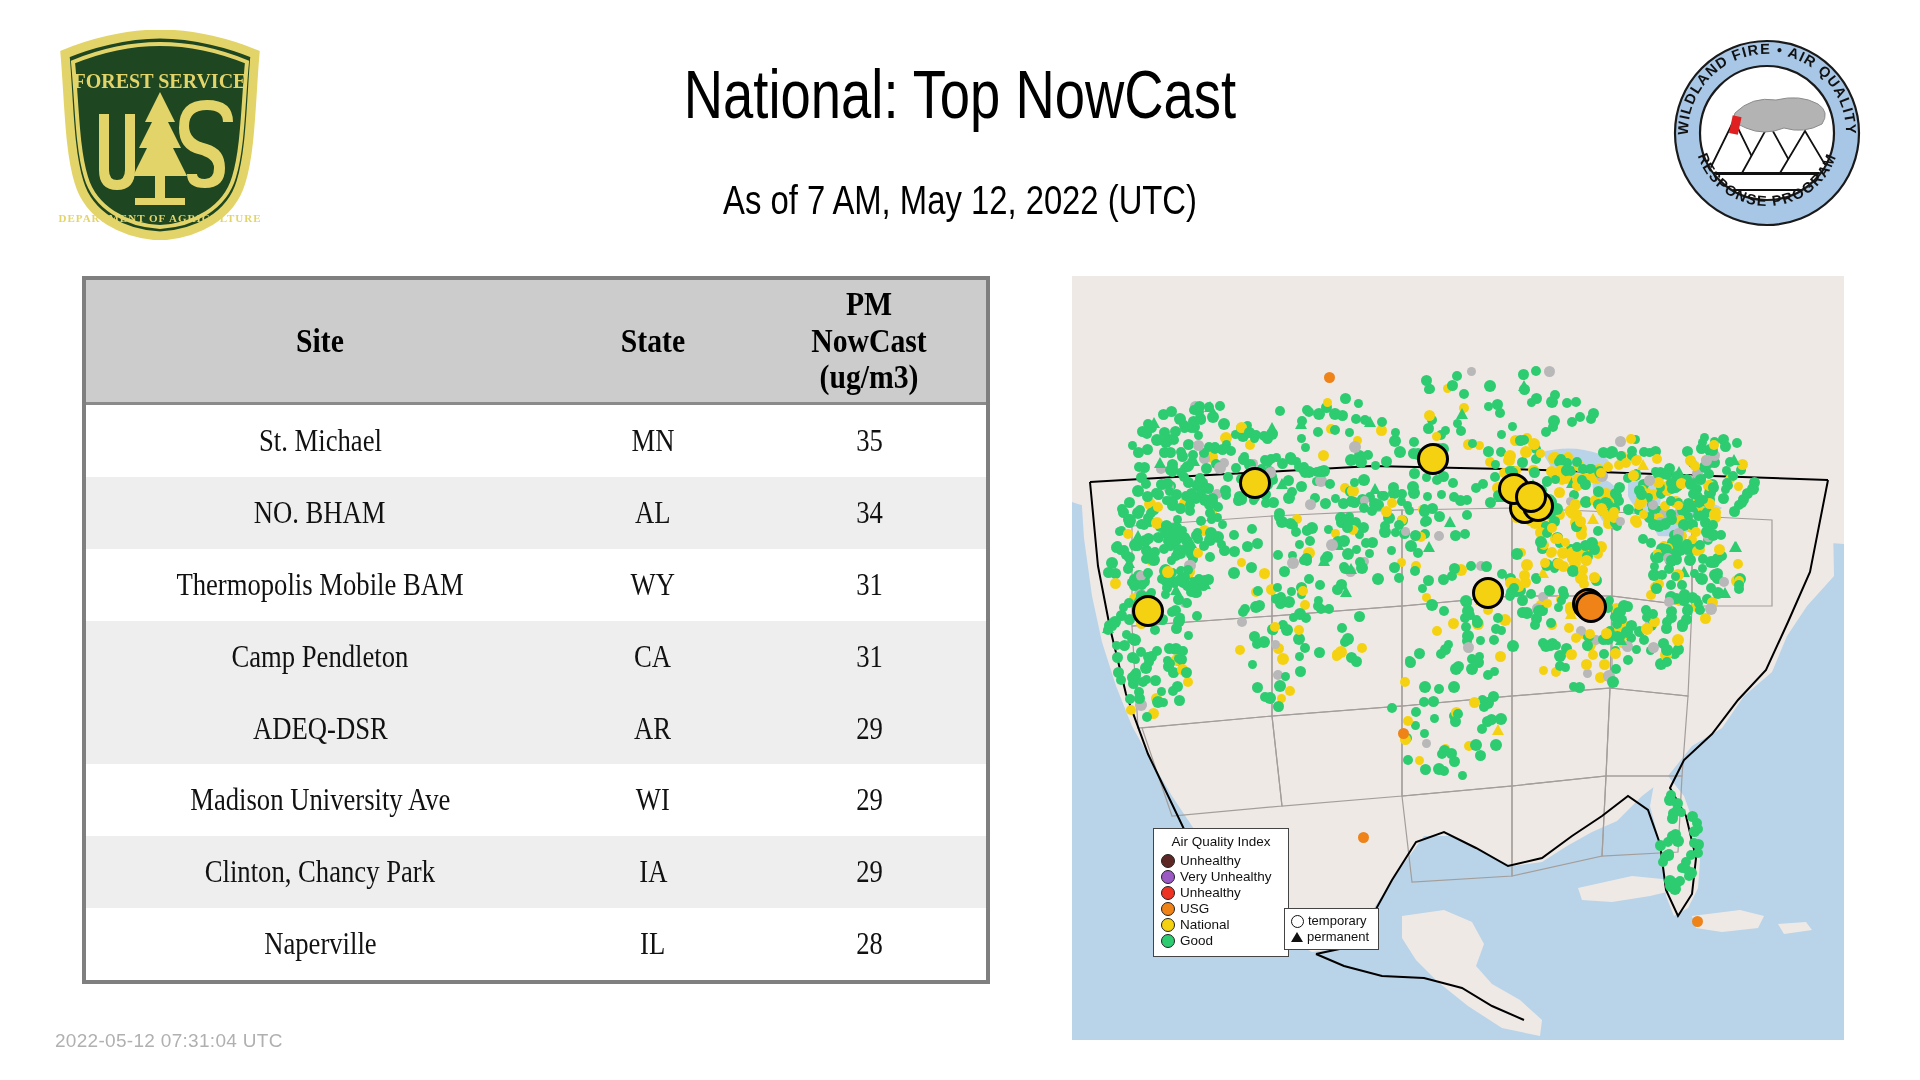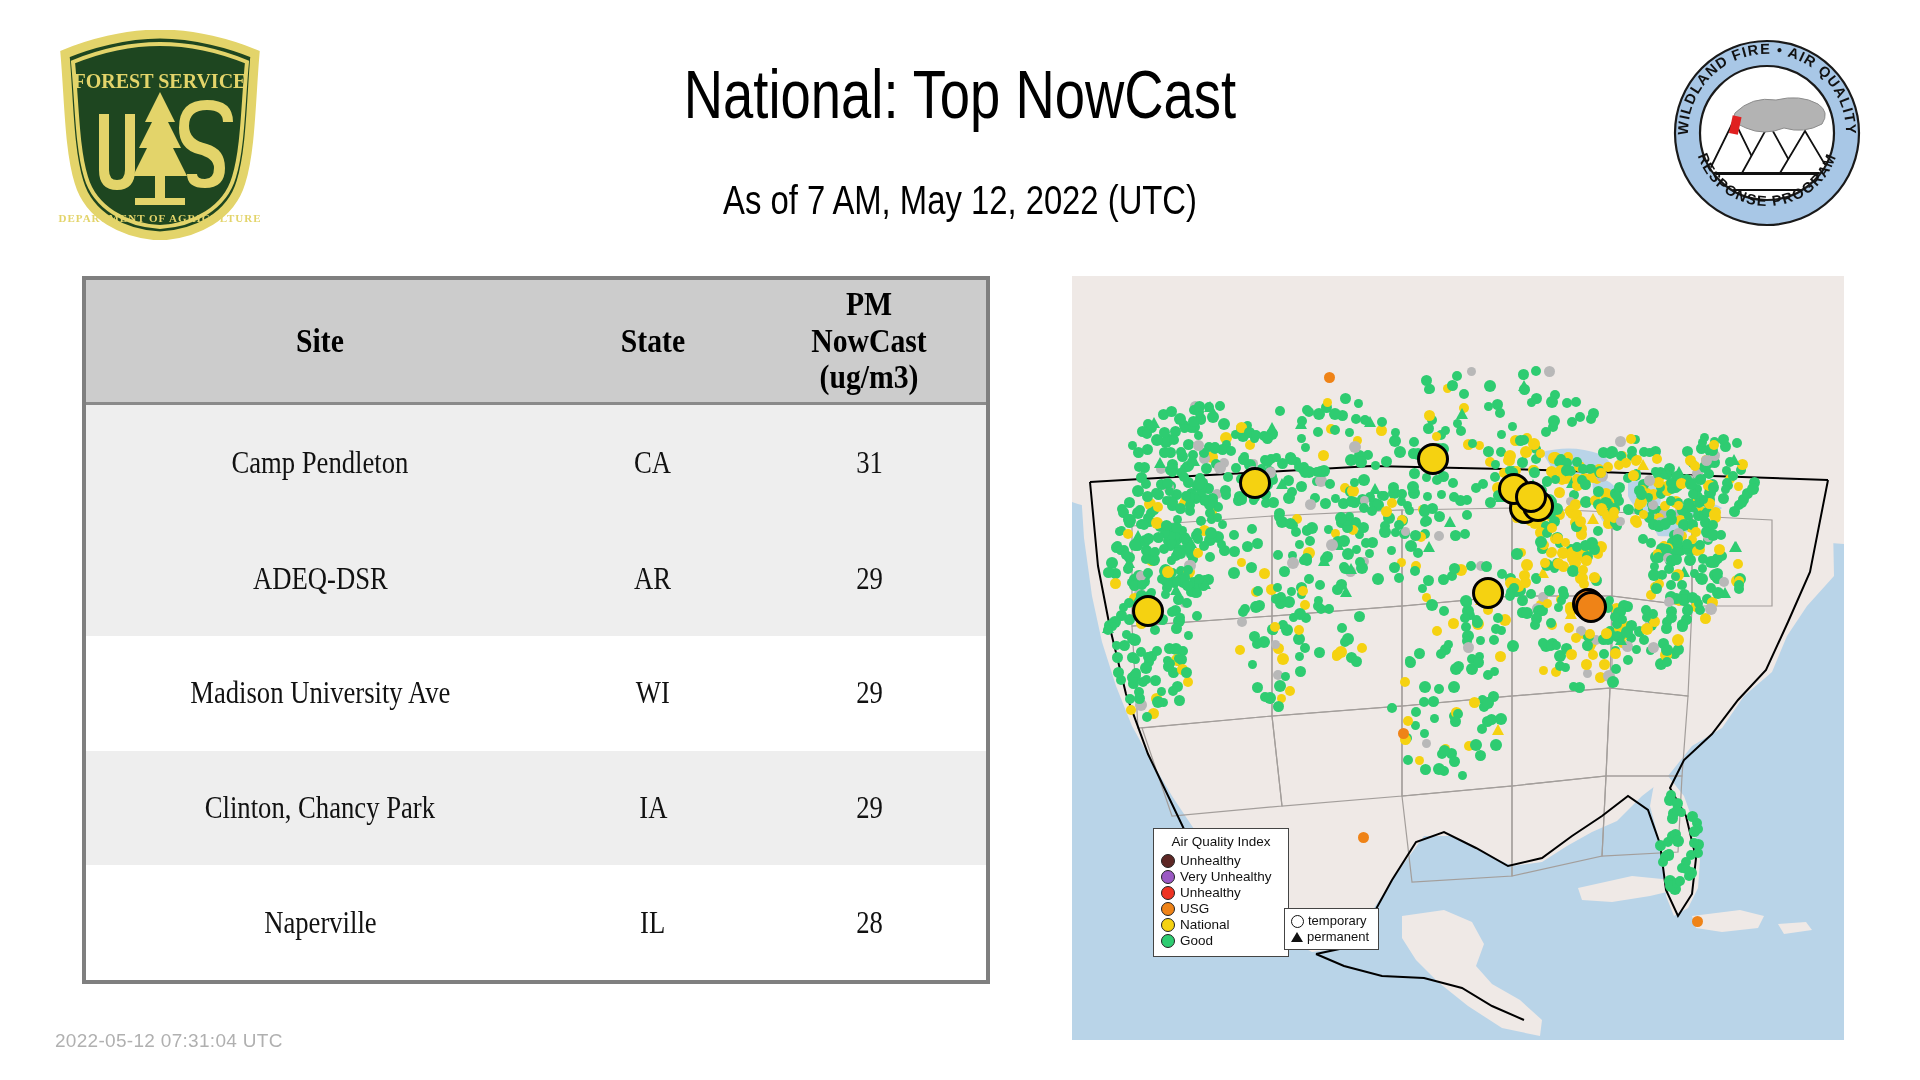--- a/index.html
+++ b/index.html
@@ -142,20 +142,35 @@
           <span>State</span>
         </th>
         <th class="col-pm">
           <span>PM</span>
           <span>NowCast</span>
           <span>(ug/m3)</span>
         </th>
       </tr>
     </thead>
     <tbody id="table-body">
+        <tr class="even">
+          <td><span>St. Michael</span></td>
+          <td><span>MN</span></td>
+          <td><span>35</span></td>
+        </tr>
+        <tr class="odd">
+          <td><span>NO. BHAM</span></td>
+          <td><span>AL</span></td>
+          <td><span>34</span></td>
+        </tr>
+        <tr class="even">
+          <td><span>Thermopolis Mobile BAM</span></td>
+          <td><span>WY</span></td>
+          <td><span>31</span></td>
+        </tr>
         <tr class="odd">
           <td><span>Camp Pendleton</span></td>
           <td><span>CA</span></td>
           <td><span>31</span></td>
         </tr>
         <tr class="odd">
           <td><span>ADEQ-DSR</span></td>
           <td><span>AR</span></td>
           <td><span>29</span></td>
         </tr>

